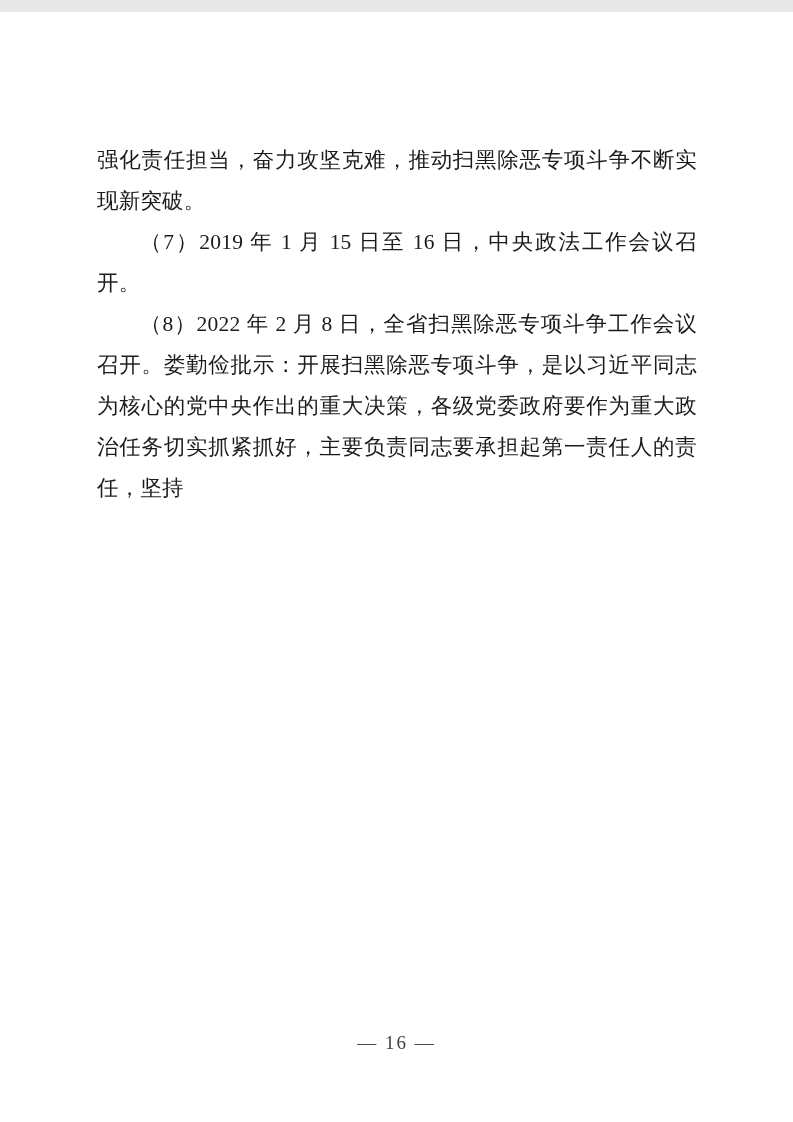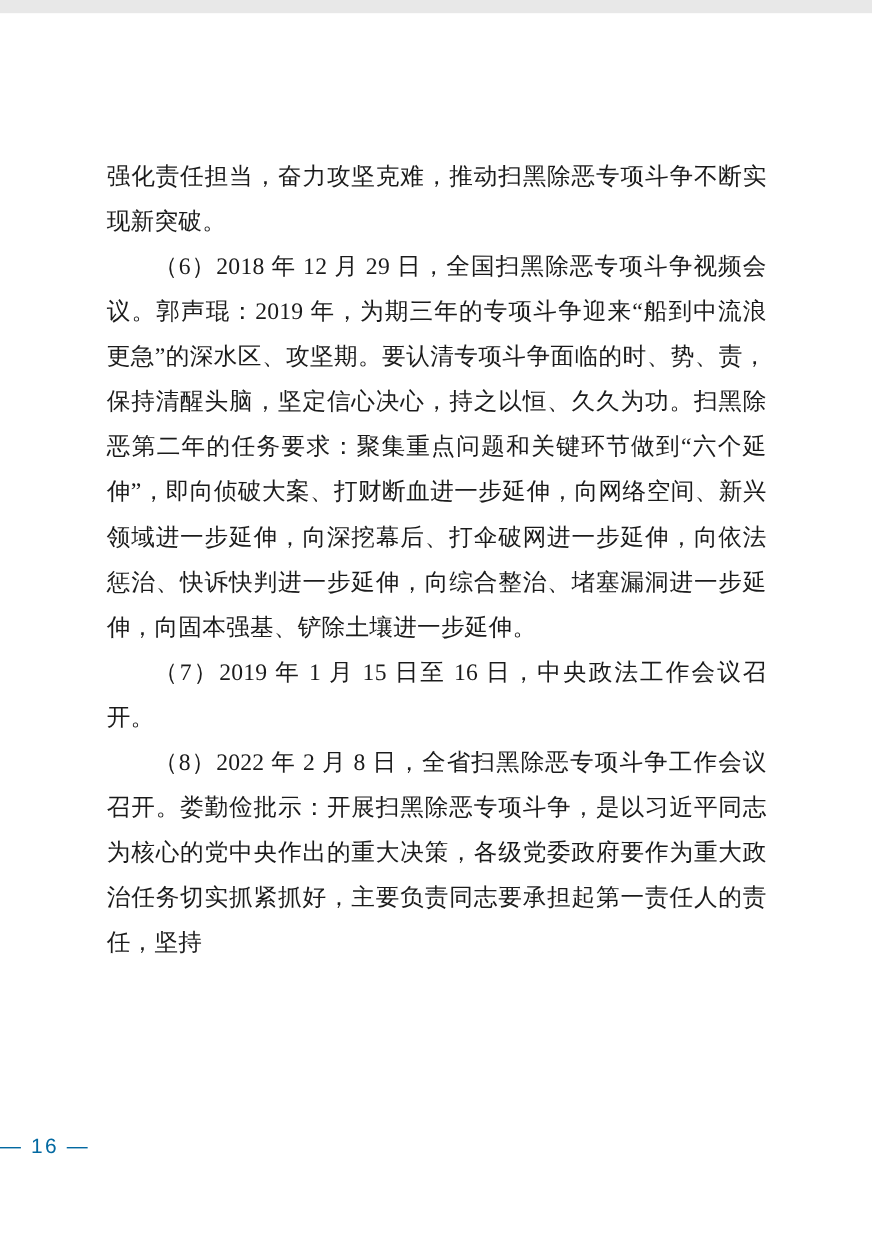--- a/index.html
+++ b/index.html
@@ -36,30 +36,30 @@
     font-family: "Liberation Serif", "DejaVu Serif", serif;
   }
   .indent {
     text-indent: 43px;
   }
   .footer {
     position: absolute;
     left: 0;
     top: 1020px;
     width: 793px;
+    text-align: center;
     font-size: 19px;
-    color: #0369a1;
+    color: #404040;
     letter-spacing: 2px;
-    font-family: Liberation Sans, sans-serif;
+    font-family: Liberation Serif, serif;
   }
 </style>
 </head>
 <body>
 
 <div class="page">
   <div class="content">
     <p class="para">强化责任担当，奋力攻坚克难，推动扫黑除恶专项斗争不断实现新突破。</p>
-    <p class="para indent">（6）2018 年 12 月 29 日，全国扫黑除恶专项斗争视频会议。郭声琨：2019 年，为期三年的专项斗争迎来“船到中流浪更急”的深水区、攻坚期。要认清专项斗争面临的时、势、责，保持清醒头脑，坚定信心决心，持之以恒、久久为功。扫黑除恶第二年的任务要求：聚集重点问题和关键环节做到“六个延伸”，即向侦破大案、打财断血进一步延伸，向网络空间、新兴领域进一步延伸，向深挖幕后、打伞破网进一步延伸，向依法惩治、快诉快判进一步延伸，向综合整治、堵塞漏洞进一步延伸，向固本强基、铲除土壤进一步延伸。</p>
     <p class="para indent">（7）2019 年 1 月 15 日至 16 日，中央政法工作会议召开。</p>
     <p class="para indent">（8）2022 年 2 月 8 日，全省扫黑除恶专项斗争工作会议召开。娄勤俭批示：开展扫黑除恶专项斗争，是以习近平同志为核心的党中央作出的重大决策，各级党委政府要作为重大政治任务切实抓紧抓好，主要负责同志要承担起第一责任人的责任，坚持</p>
   </div>
   <div class="footer">— 16 —</div>
 </div>
 
 </body></html>

